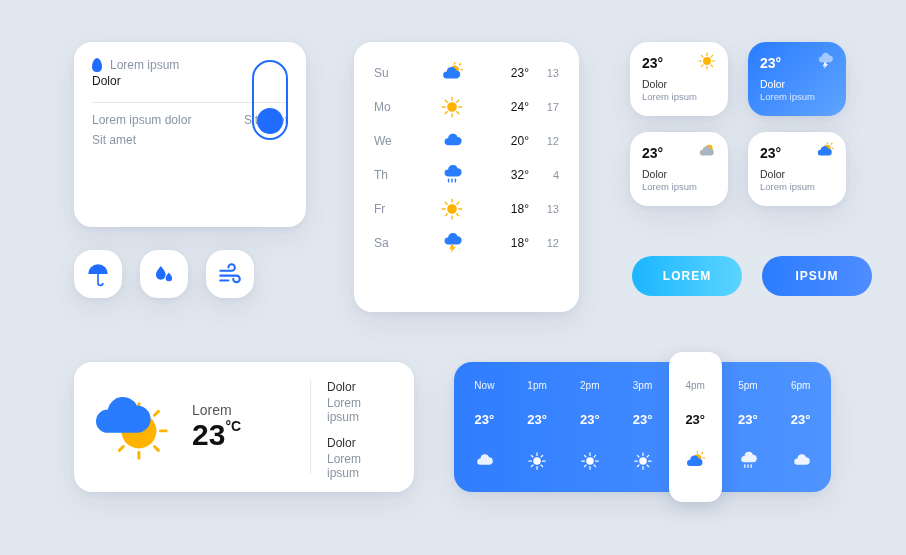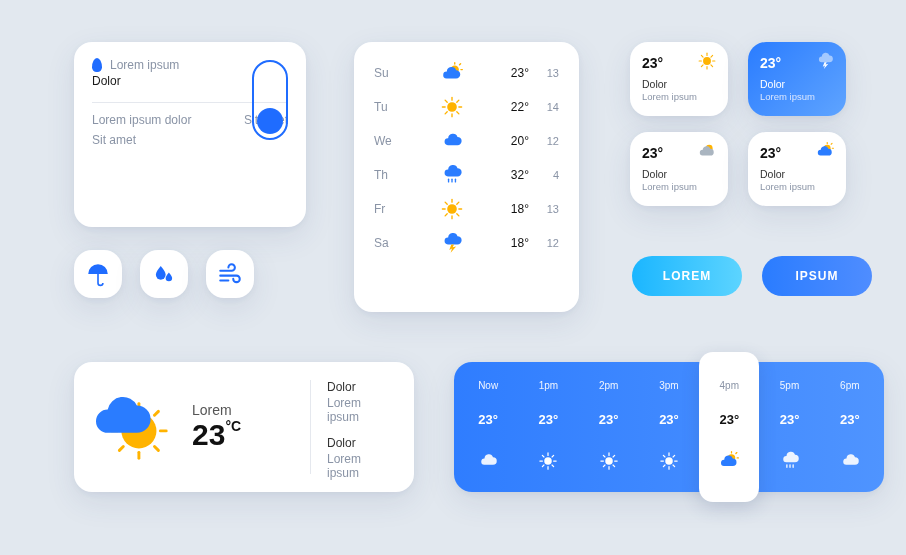--- a/index.html
+++ b/index.html
@@ -92,21 +92,21 @@
   .current .cmid { flex:0 0 100px; display:flex; flex-direction:column; justify-content:center; }
   .current .cmid .lbl { font-size:14px; color:#555; }
   .current .cmid .t { font-size:30px; font-weight:700; }
   .current .cmid .t small { font-size:14px; font-weight:600; vertical-align:top; }
   .current .cright { flex:1; border-left:1px solid #e5e8ee; padding-left:16px; font-size:12px; }
   .current .cright .k { color:#333; }
   .current .cright .v { color:#8a94a6; margin-bottom:12px; margin-top:2px;}
 
   
   .hourly {
-    position:absolute; left:454px; top:362px; width:430px; height:130px;
+    position:absolute; left:454px; top:362px; width:377px; height:130px;
     background:linear-gradient(90deg,#2f7dff 0%,#4f94ff 100%);
     display:flex; color:#fff; padding:14px 4px;
   }
   .hour { flex:1; display:flex; flex-direction:column; align-items:center; justify-content:space-between; padding:4px 0; }
   .hour .hl { font-size:10px; opacity:.92; }
   .hour .ht { font-size:13px; font-weight:600; }
   .hour .hi { height:26px; display:flex; align-items:center; }
   .hour.sel {
     position:relative;
   }
@@ -273,28 +273,28 @@
     <span class="wday">Su</span>
     <span class="wicon">
         <svg viewBox="0 0 32 32" width="22" height="22">
           <use href="#i-partly"></use>
         </svg>
       </span>
     <span class="hi">23°</span>
     <span class="lo">13</span>
   </div>
   <div class="weekly-row">
-    <span class="wday">Tu</span>
+    <span class="wday">Mo</span>
     <span class="wicon">
         <svg viewBox="0 0 32 32" width="22" height="22">
           <use href="#i-sun"></use>
         </svg>
       </span>
-    <span class="hi">22°</span>
-    <span class="lo">14</span>
+    <span class="hi">24°</span>
+    <span class="lo">17</span>
   </div>
   <div class="weekly-row">
     <span class="wday">We</span>
     <span class="wicon">
         <svg viewBox="0 0 32 32" width="22" height="22">
           <use href="#i-cloud"></use>
         </svg>
       </span>
     <span class="hi">20°</span>
     <span class="lo">12</span>

